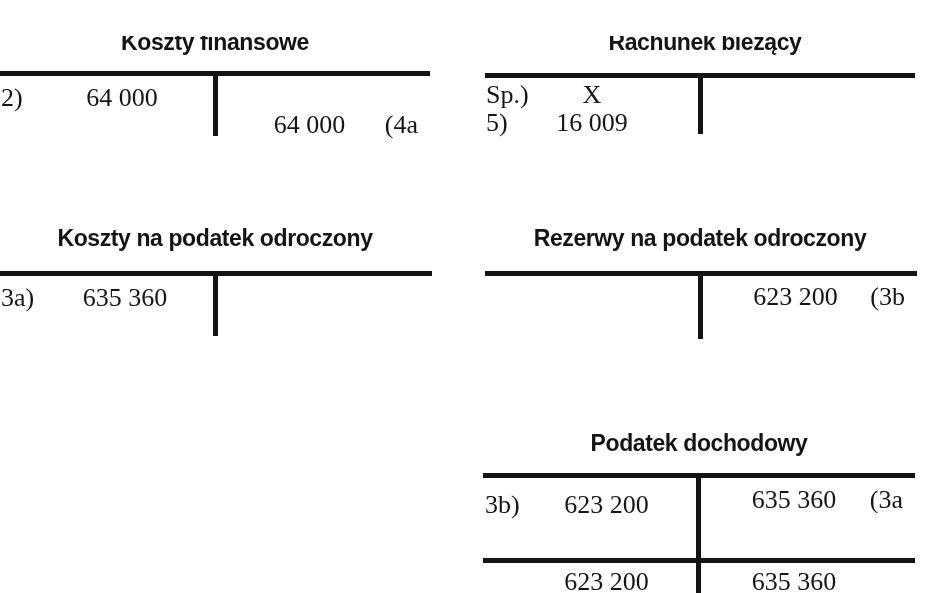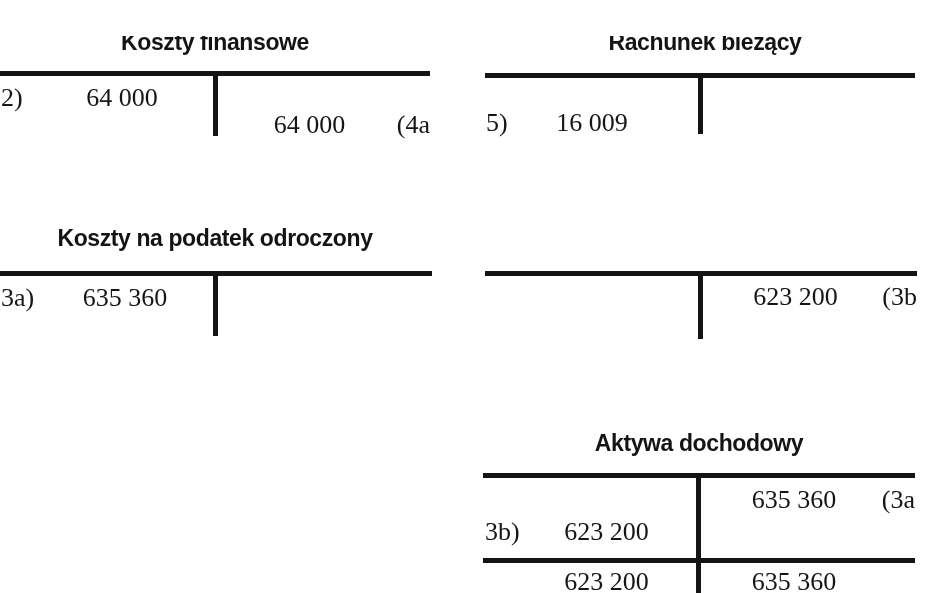--- a/index.html
+++ b/index.html
@@ -51,21 +51,21 @@
     line-height: 26px;
     white-space: nowrap;
   }
   .ref {
     position: absolute;
     left: 0;
     top: 0;
   }
   .ref--right {
     left: auto;
-    right: 0;
+    right: 12px;
   }
   .amt {
     position: absolute;
     left: 0;
     top: 0;
     width: 100%;
     text-align: center;
   }
   .amt--shift {
     left: 30px;
@@ -91,54 +91,59 @@
     <div class="t-row" style="left:215px; top:76px; width:215px">
       <span class="amt amt--credit">64 000</span>
       <span class="ref ref--right">(4a</span>
     </div>
   </section>
 
   <section class="taccount">
     <h3 class="t-title" style="left:485px; top:-6px; width:440px">Rachunek bieżący</h3>
     <div class="rule-h" style="left:485px; top:37px; width:430px"></div>
     <div class="rule-v" style="left:698px; top:37px; height:61px"></div>
+    <div class="t-row" style="left:486px; top:46px; width:212px">
+      <span class="ref">Sp.)</span>
+      <span class="amt">X</span>
+    </div>
     <div class="t-row" style="left:486px; top:74px; width:212px">
       <span class="ref">5)</span>
       <span class="amt">16 009</span>
     </div>
   </section>
 
   <section class="taccount">
     <h3 class="t-title" style="left:0; top:190px; width:430px">Koszty na podatek odroczony</h3>
     <div class="rule-h" style="left:0; top:235px; width:432px"></div>
     <div class="rule-v" style="left:213px; top:235px; height:65px"></div>
     <div class="t-row" style="left:1px; top:249px; width:248px">
       <span class="ref">3a)</span>
       <span class="amt">635 360</span>
     </div>
   </section>
 
   <section class="taccount">
+    <h3 class="t-title" style="left:484px; top:190px; width:432px">Rezerwy na podatek odroczony</h3>
     <div class="rule-h" style="left:485px; top:235px; width:432px"></div>
     <div class="rule-v" style="left:698px; top:235px; height:68px"></div>
     <div class="t-row" style="left:700px; top:248px; width:217px">
       <span class="amt amt--credit">623 200</span>
       <span class="ref ref--right">(3b</span>
     </div>
   </section>
 
   <section class="taccount">
-    <h3 class="t-title" style="left:483px; top:395px; width:432px">Aktywa dochodowy</h3>
+    <h3 class="t-title" style="left:483px; top:395px; width:432px">Podatek dochodowy</h3>
     <div class="rule-h" style="left:483px; top:437px; width:432px"></div>
     <div class="rule-v" style="left:696px; top:437px; height:156px"></div>
     <div class="t-row" style="left:699px; top:451px; width:216px">
       <span class="amt amt--credit">635 360</span>
       <span class="ref ref--right">(3a</span>
     </div>
-    <div class="t-row" style="left:485px; top:483px; width:213px">
+    <div class="t-row" style="left:485px; top:456px; width:213px">
       <span class="ref">3b)</span>
       <span class="amt amt--shift">623 200</span>
     </div>
     <div class="rule-h" style="left:483px; top:522px; width:432px"></div>
     <div class="t-row" style="left:485px; top:533px; width:213px">
       <span class="amt amt--shift">623 200</span>
     </div>
     <div class="t-row" style="left:485px; top:561px; width:213px">
       <span class="amt amt--shift">12 190</span>
     </div>

